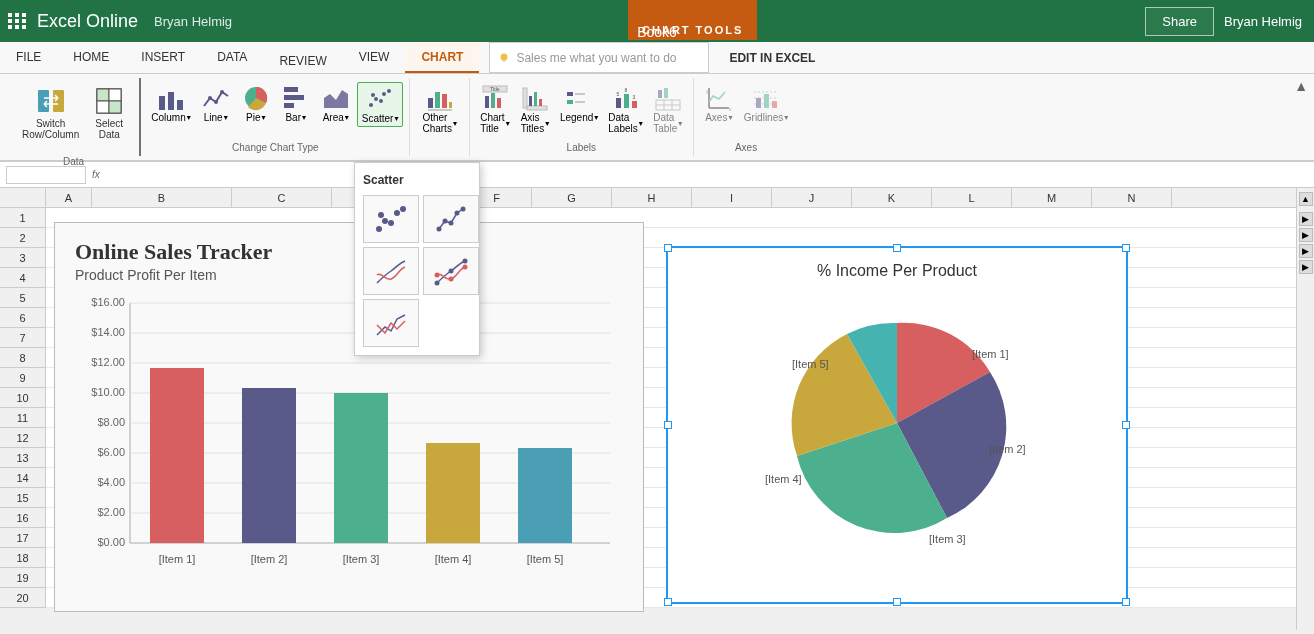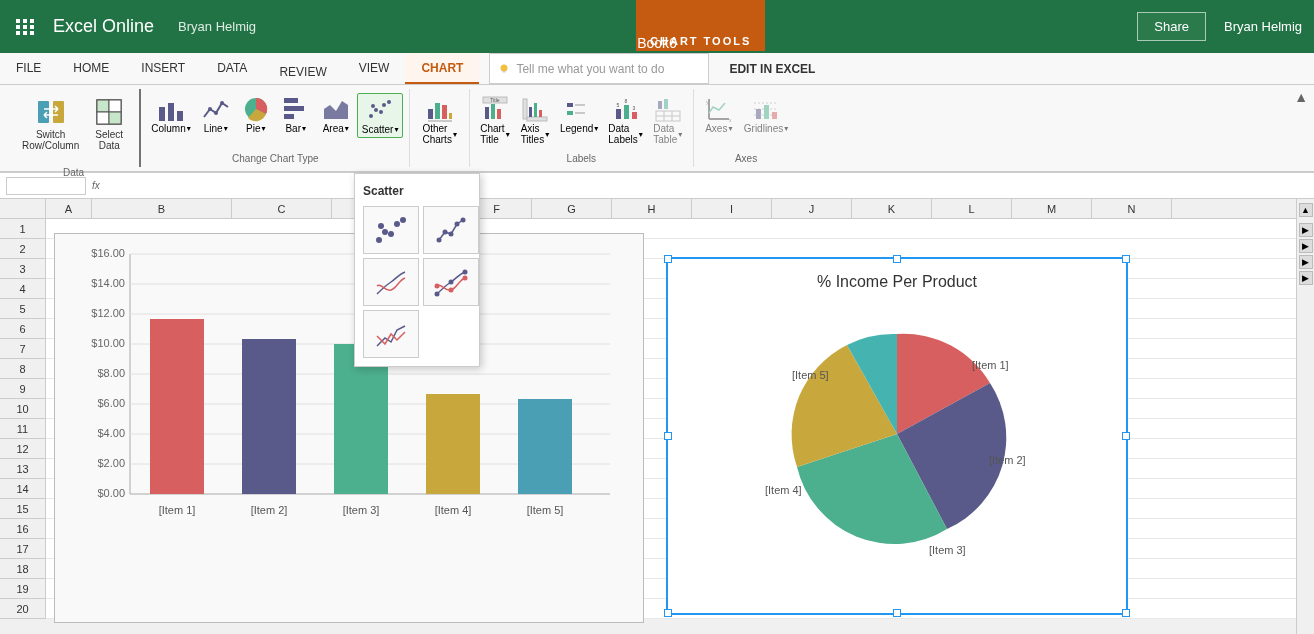--- a/index.html
+++ b/index.html
@@ -1,21 +1,21 @@
 <!DOCTYPE html>
 <html><head>
   <meta charset="utf-8">
   <style>
     * { box-sizing: border-box; margin: 0; padding: 0; font-family: 'Segoe UI', Arial, sans-serif; }
     body { width: 1314px; height: 634px; overflow: hidden; background: #f0f0f0; }
 
     
     .title-bar {
-      display: flex; align-items: center; height: 53px;
-      background: #217346; color: white; gap: 8px;
+      display: flex; align-items: center; height: 42px;
+      background: #217346; color: white;
     }
   </style>
 </head>
 <body>
 
 <div class="title-bar">
   <div style="width:8px"></div>
   <div style="display:grid;grid-template-columns:repeat(3,5px);gap:2px;margin-right:10px;cursor:pointer;">
     <div style="width:4px;height:4px;background:white"></div>
       <div style="width:4px;height:4px;background:white"></div>
@@ -59,21 +59,21 @@
     <span>VIEW</span>
   </div>
   <div style="padding:0 16px;font-size:12px;display:flex;align-items:center;cursor:pointer;color:#c55a11;font-weight:600;border-bottom:2px solid #c55a11;background:#fdf5ee;">
     <span>CHART</span>
   </div>
   <div style="display:flex;align-items:center;margin-left:10px;border:1px solid #ccc;padding:2px 8px;font-size:12px;color:#666;background:white;gap:6px;min-width:220px;cursor:text;">
     <svg width="12" height="12" viewBox="0 0 12 12">
         <circle cx="6" cy="5" r="3.5" fill="#f0c040"></circle>
         <rect x="4.5" y="8" width="3" height="1.5" fill="#ccc"></rect>
       </svg>
-    <span style="font-size:12px;color:#999;">Tell me what you want to do</span>
+    <span style="font-size:12px;color:#999;">Sales me what you want to do</span>
   </div>
   <div style="padding:0 16px;font-size:12px;display:flex;align-items:center;cursor:pointer;color:#333;font-weight:600;margin-left:4px;">
     <span>EDIT IN EXCEL</span>
   </div>
 </div>
 
 <div style="display:flex;align-items:stretch;height:88px;background:#f8f8f8;border-bottom:2px solid #ccc;padding:4px 8px;gap:0;position:relative;">
 
   <div style="display:flex;flex-direction:column;border-right:2px solid #737373;padding:0 8px;min-width:80px;gap:12px;">
     <div style="display:flex;gap:2px;flex:1;align-items:flex-start;padding-top:4px;">
@@ -392,20 +392,24 @@
           <div style="display:flex;height:20px;border-bottom:1px solid #e8e8e8;"></div>
           <div style="display:flex;height:20px;border-bottom:1px solid #e8e8e8;"></div>
           <div style="display:flex;height:20px;border-bottom:1px solid #e8e8e8;"></div>
           <div style="display:flex;height:20px;border-bottom:1px solid #e8e8e8;"></div>
           <div style="display:flex;height:20px;border-bottom:1px solid #e8e8e8;"></div>
           <div style="display:flex;height:20px;border-bottom:1px solid #e8e8e8;"></div>
         </div>
 
         <div style="position:absolute;top:14px;left:8px;width:590px;height:390px;background:#f9f9f9;border:1px solid #bbb;">
           
+          <div style="padding:16px 20px 0 20px;">
+            <div style="font-size:22px;font-weight:bold;color:#333;font-family:Georgia,serif;">Online Sales Tracker</div>
+            <div style="font-size:14px;color:#555;margin-top:2px;">Product Profit Per Item</div>
+          </div>
           
           <svg width="560" height="290" viewBox="0 0 560 290" style="margin:10px 15px 0 15px;">
 
             <line x1="60" y1="10" x2="60" y2="250" stroke="#aaa" stroke-width="1"></line>
             <line x1="60" y1="250" x2="540" y2="250" stroke="#aaa" stroke-width="1"></line>
 
             <line x1="60" y1="220" x2="540" y2="220" stroke="#e0e0e0" stroke-width="1"></line>
             <line x1="60" y1="190" x2="540" y2="190" stroke="#e0e0e0" stroke-width="1"></line>
             <line x1="60" y1="160" x2="540" y2="160" stroke="#e0e0e0" stroke-width="1"></line>
             <line x1="60" y1="130" x2="540" y2="130" stroke="#e0e0e0" stroke-width="1"></line>

